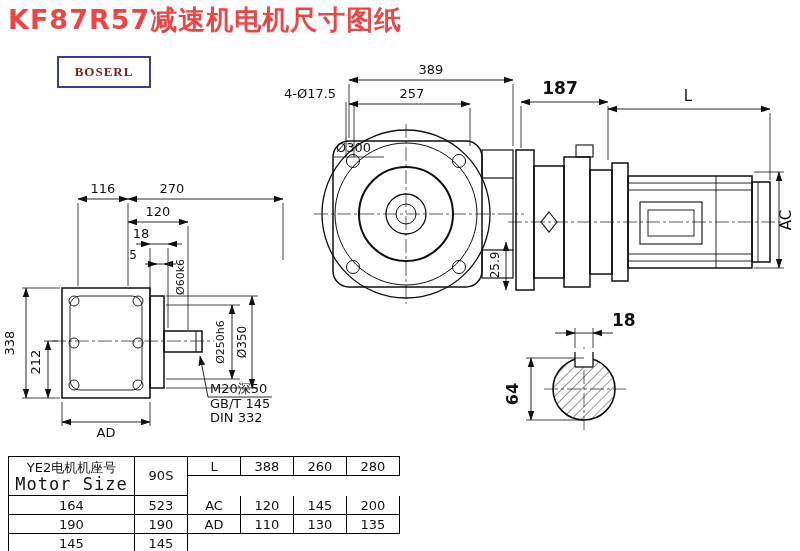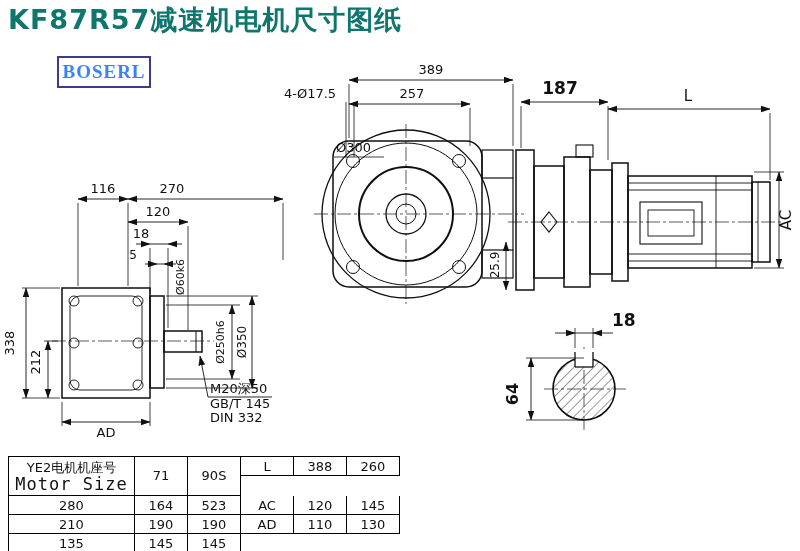--- a/index.html
+++ b/index.html
@@ -1,21 +1,21 @@
 <!DOCTYPE html>
 <html><head>
 <meta charset="utf-8">
 <style>
   html,body{margin:0;padding:0;background:#fff;}
   .stage{position:relative;width:800px;height:551px;background:#fff;overflow:hidden;
          font-family:"DejaVu Sans","Liberation Sans",sans-serif;color:#111;}
-  .title{position:absolute;left:8px;top:2px;font-size:27px;font-weight:bold;color:#0f766e;letter-spacing:1px;}
+  .title{position:absolute;left:8px;top:2px;font-size:27px;font-weight:bold;color:#ef4444;letter-spacing:1px;}
   .logo{position:absolute;left:57px;top:56px;width:90px;height:28px;border:2px solid #3b3b8f;
         display:flex;align-items:center;justify-content:center;}
-  .logo span{font-family:"Liberation Serif","DejaVu Serif",serif;font-size:19px;font-weight:600;color:#3b82f6;letter-spacing:1px;}
+  .logo span{font-family:"Liberation Serif","DejaVu Serif",serif;font-size:13px;font-weight:600;color:#7f1d1d;letter-spacing:1px;}
   svg{position:absolute;left:0;top:0;}
   svg text{font-family:"DejaVu Sans","Liberation Sans",sans-serif;fill:#111;}
   .dim{font-size:13px;}
   .dimBig{font-size:17px;font-weight:bold;}
   .dimSm{font-size:11px;}
   
   .dim-table{position:absolute;left:8px;top:456px;display:grid;
              grid-template-columns:126px repeat(5,53px);
              border-top:1px solid #000;border-left:1px solid #000;font-size:13px;}
   .cell{border-right:1px solid #000;border-bottom:1px solid #000;
@@ -257,34 +257,33 @@
   <div class="title">KF87R57减速机电机尺寸图纸</div>
   <div class="logo">
     <span>BOSERL</span>
   </div>
 
   <div class="dim-table">
     <div class="cell hcell">
       <div>YE2电机机座号</div>
       <div class="mono">Motor Size</div>
     </div>
-    <div class="cell hcell">71</div>
     <div class="cell hcell">90S</div>
 
     <div class="cell">L</div>
     <div class="cell">388</div>
     <div class="cell">260</div>
     <div class="cell">280</div>
     <div class="cell">164</div>
     <div class="cell">523</div>
 
     <div class="cell">AC</div>
     <div class="cell">120</div>
     <div class="cell">145</div>
-    <div class="cell">210</div>
+    <div class="cell">200</div>
     <div class="cell">190</div>
     <div class="cell">190</div>
 
     <div class="cell">AD</div>
     <div class="cell">110</div>
     <div class="cell">130</div>
     <div class="cell">135</div>
     <div class="cell">145</div>
     <div class="cell">145</div>
   </div>

